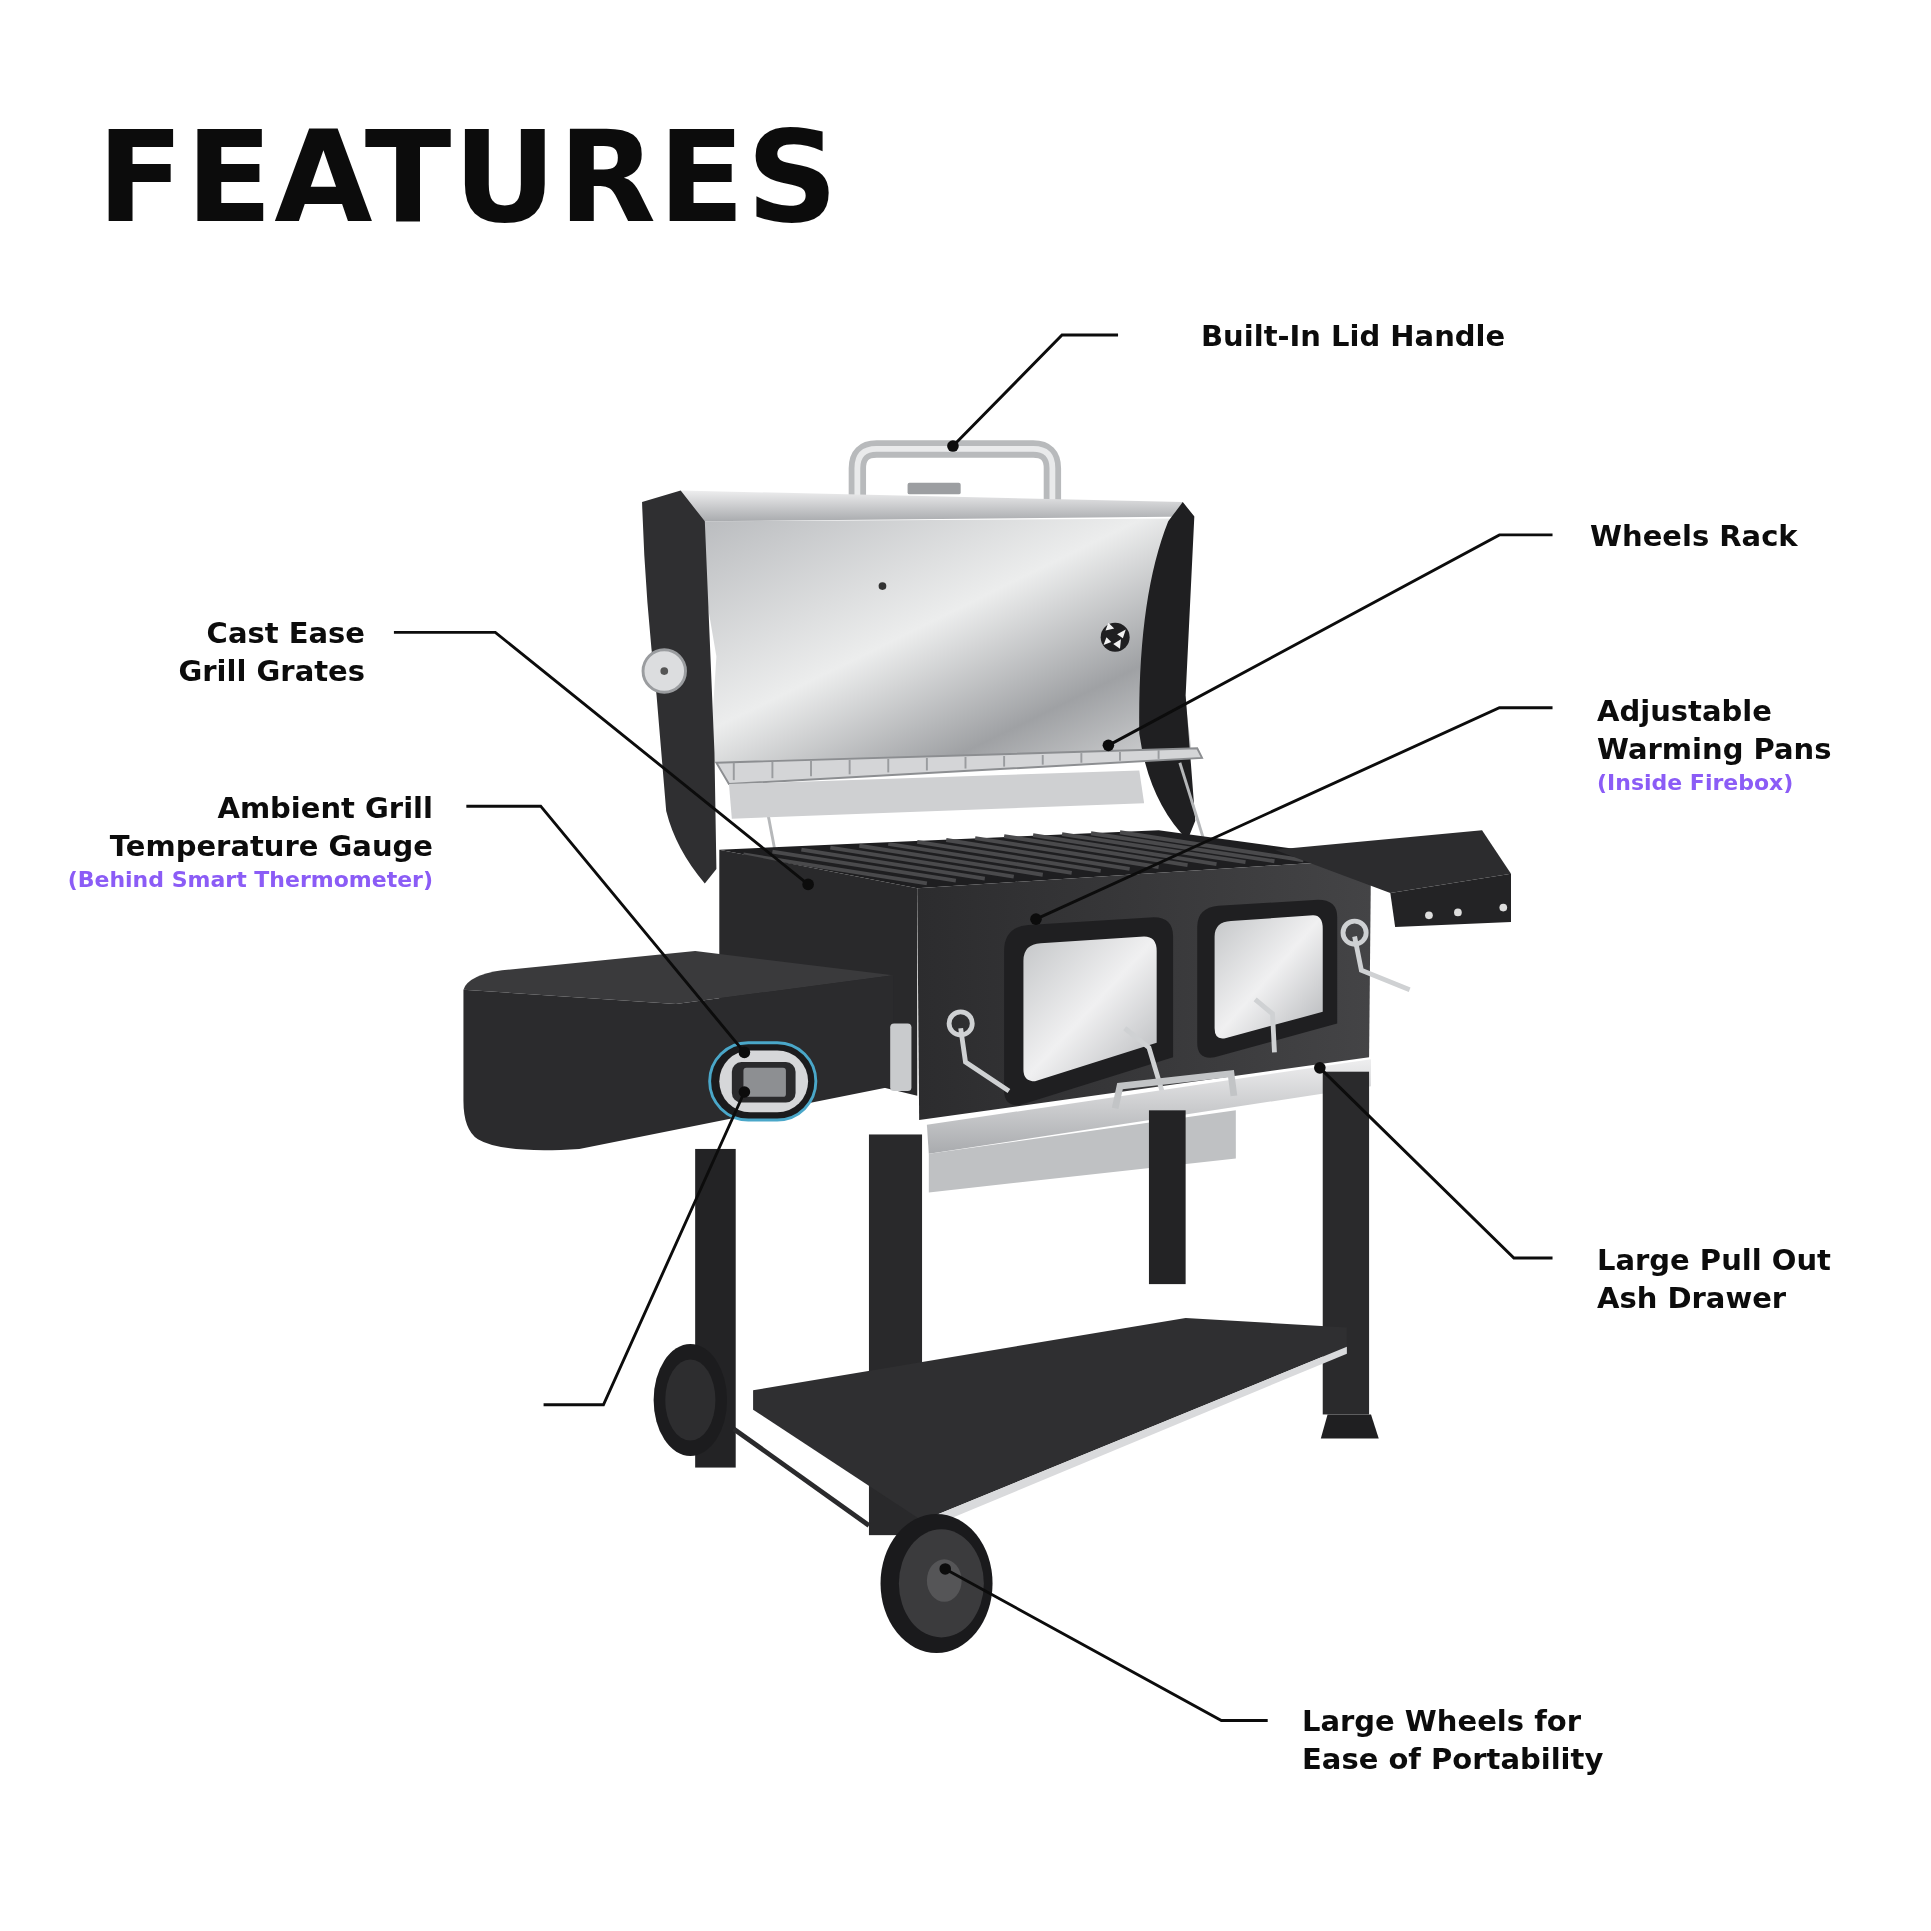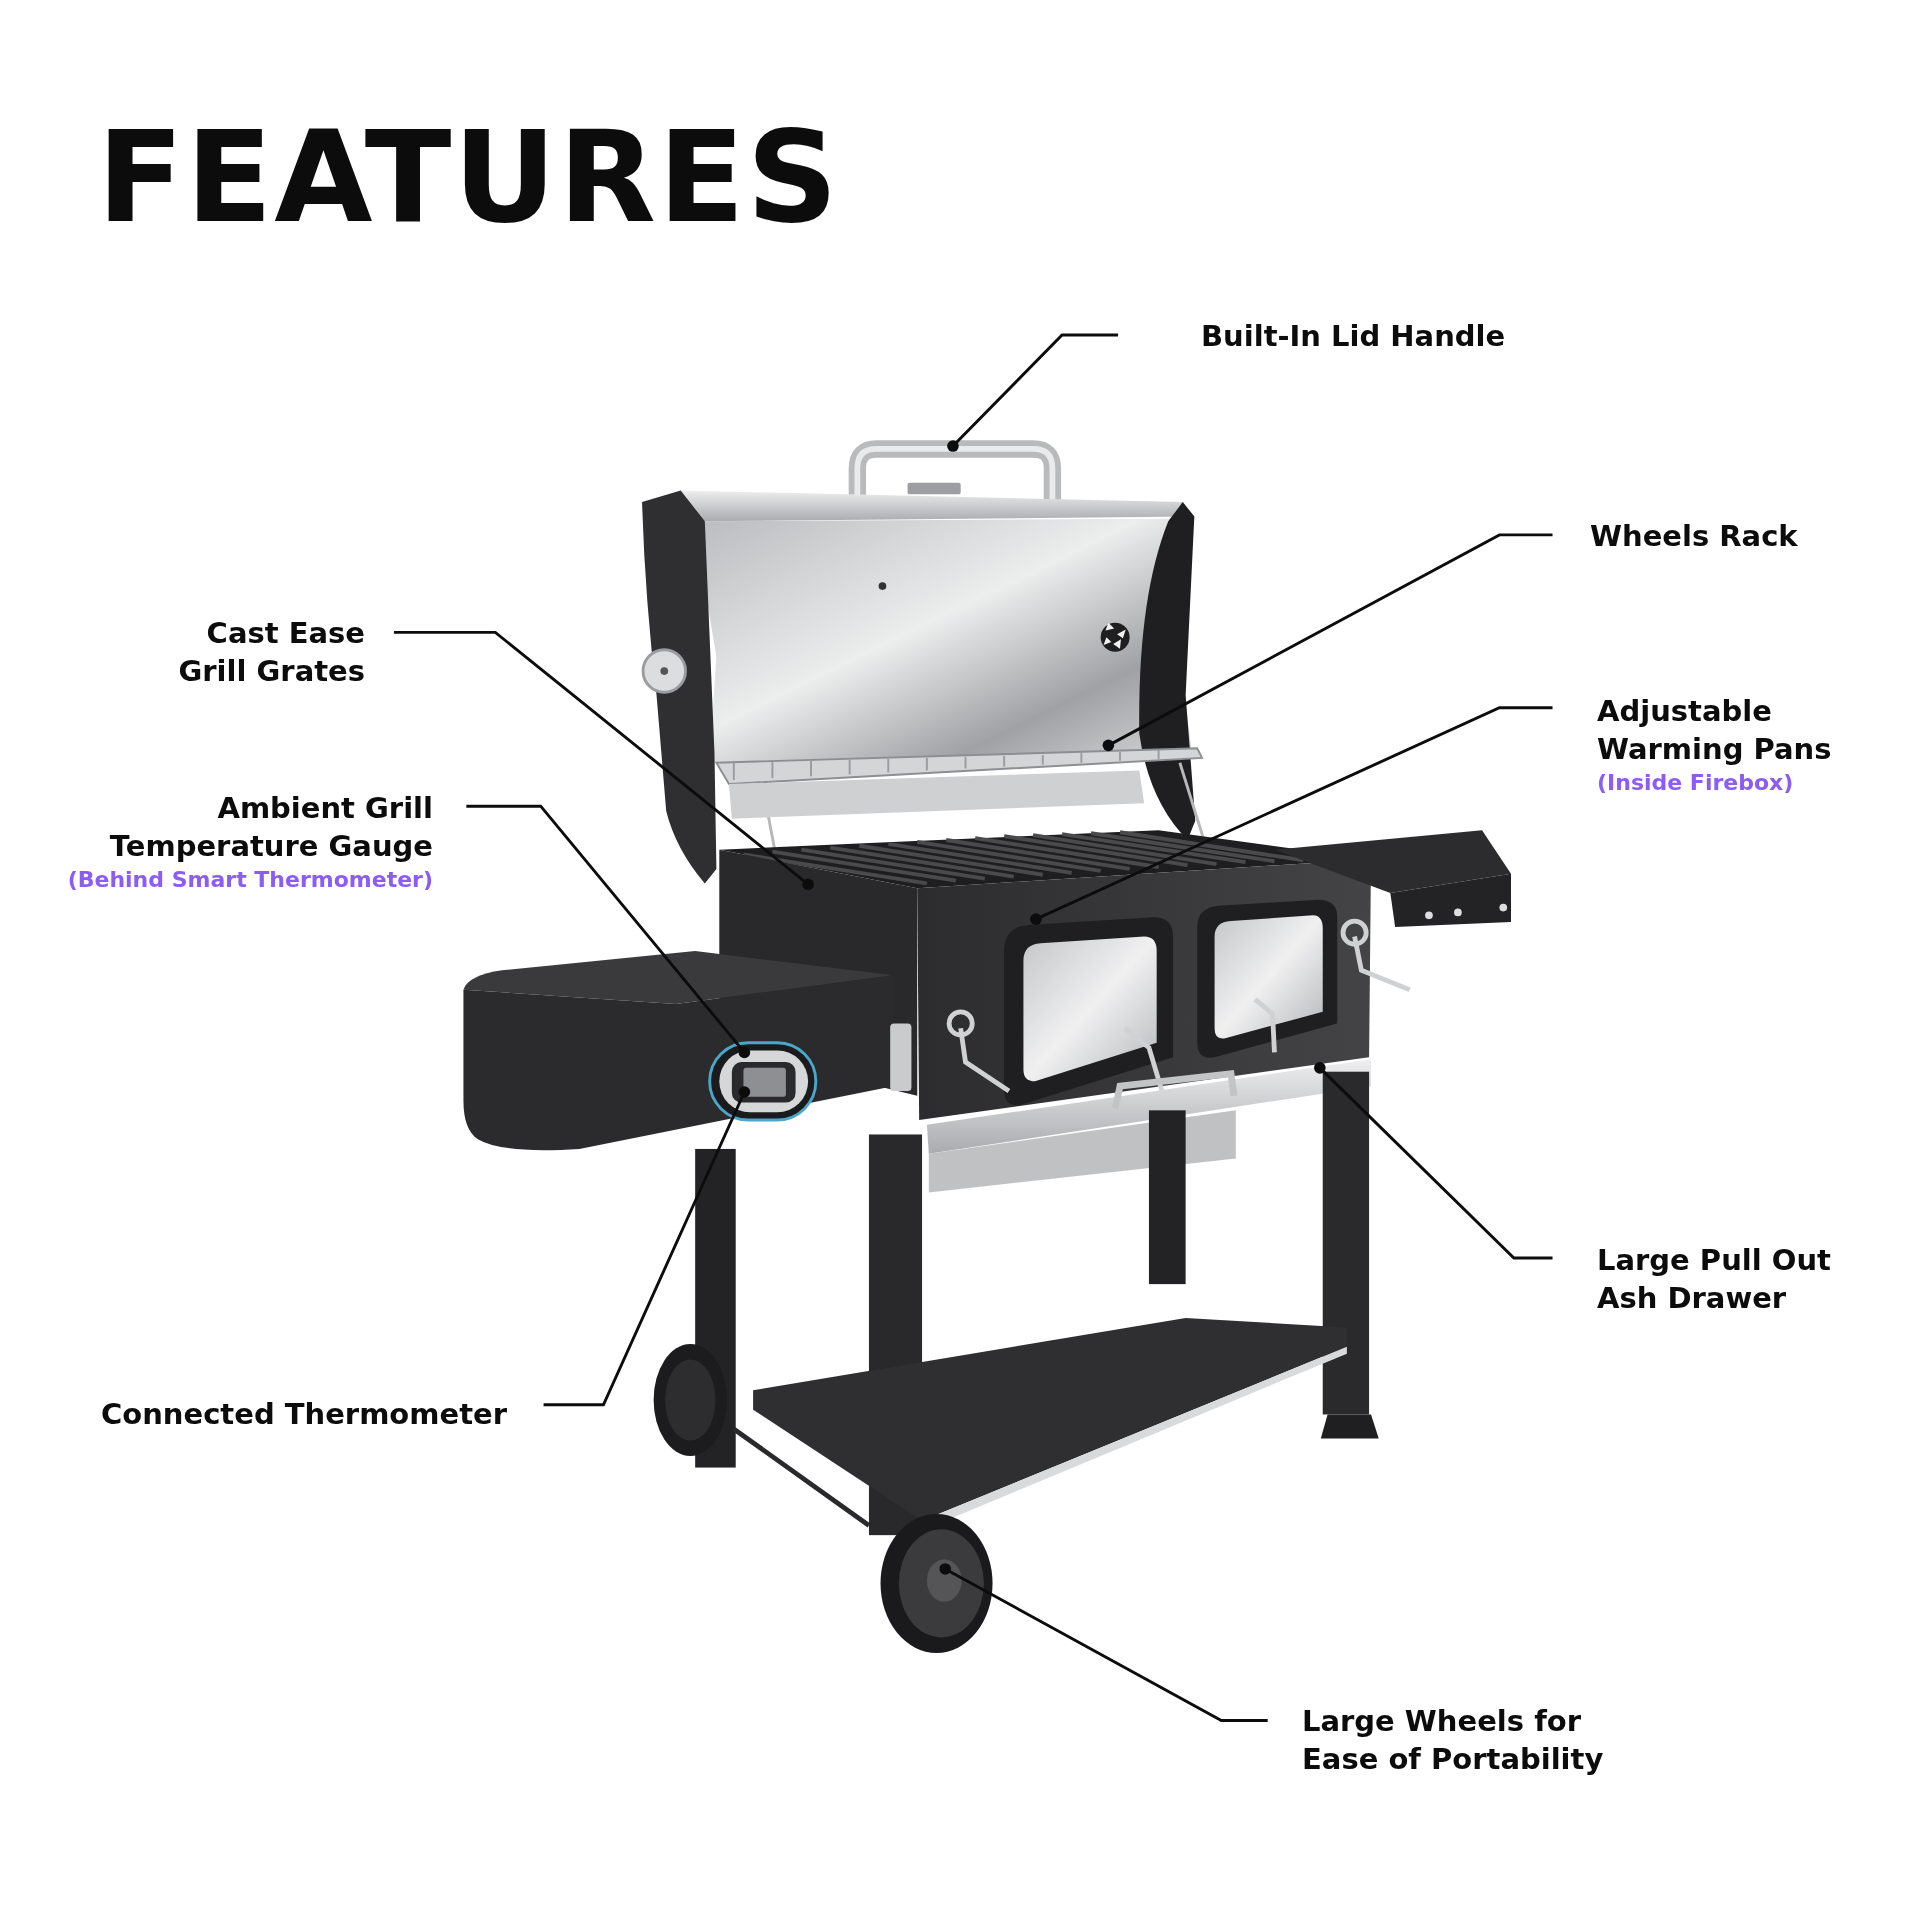--- a/index.html
+++ b/index.html
@@ -203,21 +203,20 @@
       <div class="callout right-align" style="right: 1498px; top: 789px;">
         <span class="line">Ambient Grill</span>
         <span class="line">Temperature Gauge</span>
         <span class="note">(Behind Smart Thermometer)</span>
       </div>
       <div class="callout" style="left: 1597px; top: 1241px;">
         <span class="line">Large Pull Out</span>
         <span class="line">Ash Drawer</span>
       </div>
       <div class="callout right-align" style="right: 1424px; top: 1395px;">
-        <span class="line">Connected Thermometer</span>
       </div>
       <div class="callout" style="left: 1302px; top: 1702px;">
         <span class="line">Large Wheels for</span>
         <span class="line">Ease of Portability</span>
       </div>
     </div>
 </div>
 
 
 </body></html>

